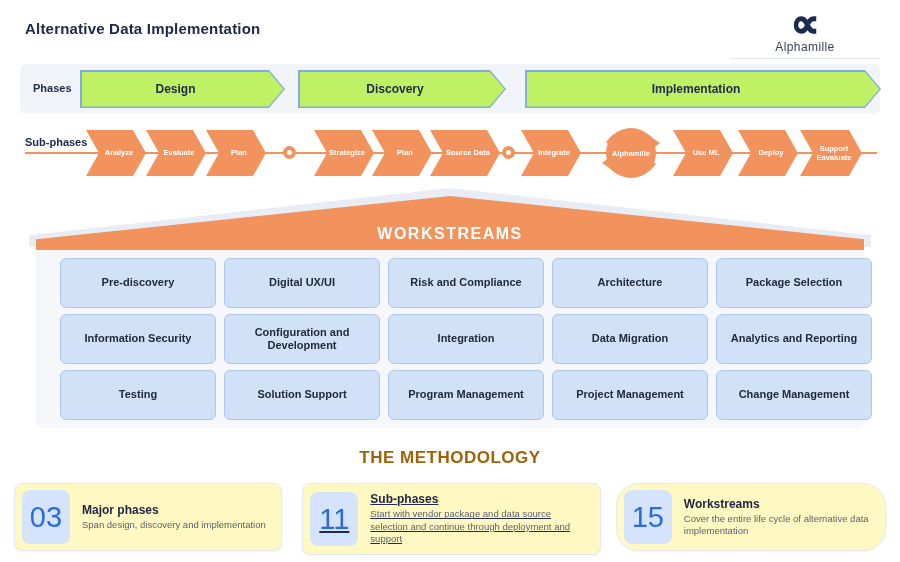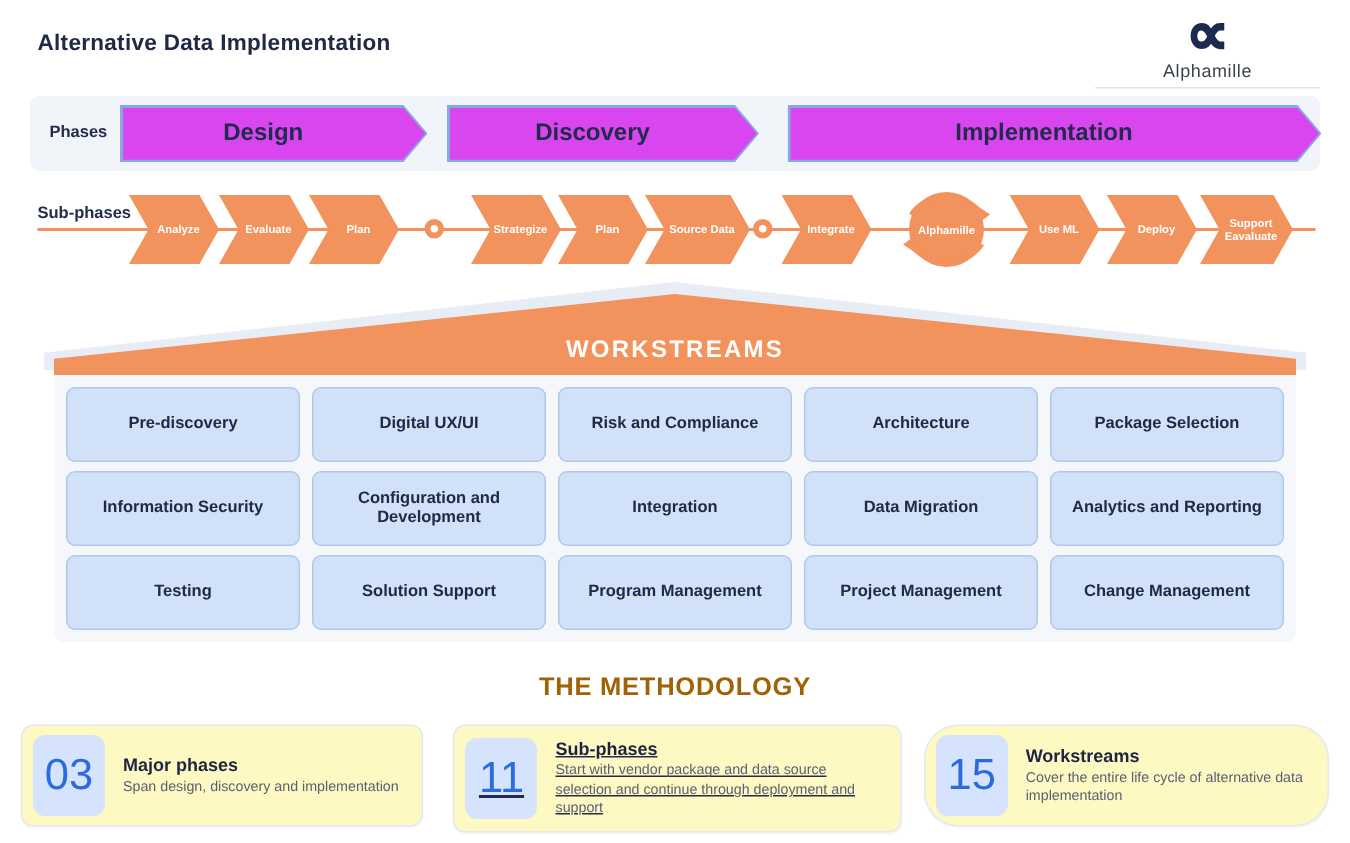--- a/index.html
+++ b/index.html
@@ -10,22 +10,22 @@
   
   .page-title{position:absolute;left:25px;top:20px;font-size:15px;font-weight:bold;color:#222945;letter-spacing:.2px;}
   .logo{position:absolute;right:20px;top:4px;width:150px;text-align:center;border-bottom:1px solid #dfe3ea;padding-bottom:4px;}
   .logo-symbol{font-size:40px;line-height:38px;font-weight:bold;color:#1B2A4E;-webkit-text-stroke:1.2px #1B2A4E;display:block;}
   .logo-name{font-size:12px;color:#3c4254;letter-spacing:.4px;display:block;margin-top:-2px;}
   
   .phases-band{position:absolute;left:20px;top:64px;width:860px;height:50px;background:#F1F4F9;border-radius:6px;}
   .phases-label{position:absolute;left:13px;top:18px;font-size:11px;font-weight:bold;color:#232B4D;}
   .parrow{position:absolute;top:6px;height:38px;}
   .parrow-outer{position:absolute;inset:0;background:#85AADF;clip-path:polygon(0 0,calc(100% - 16px) 0,100% 50%,calc(100% - 16px) 100%,0 100%);}
-  .parrow-inner{position:absolute;inset:1.5px;background:#d946ef;clip-path:polygon(0 0,calc(100% - 15px) 0,100% 50%,calc(100% - 15px) 100%,0 100%);
-    display:flex;align-items:center;justify-content:center;padding-right:14px;font-size:16px;font-weight:bold;color:#232B4D;}
+  .parrow-inner{position:absolute;inset:1.5px;background:#bef264;clip-path:polygon(0 0,calc(100% - 15px) 0,100% 50%,calc(100% - 15px) 100%,0 100%);
+    display:flex;align-items:center;justify-content:center;padding-right:14px;font-size:12px;font-weight:bold;color:#232B4D;}
   .parrow.p-design{left:60px;width:205px;}
   .parrow.p-discovery{left:278px;width:208px;}
   .parrow.p-implementation{left:505px;width:356px;}
   
   .subphases{position:absolute;left:0;top:128px;width:900px;height:52px;}
   .subphases-label{position:absolute;left:25px;top:8px;font-size:11px;font-weight:bold;color:#232B4D;z-index:2;}
   .subline{position:absolute;left:25px;right:23px;top:24px;height:2px;background:#F2925C;z-index:0;}
   .chev{position:absolute;top:2px;height:46px;background:#F2925C;z-index:1;
     clip-path:polygon(0 0,calc(100% - 13px) 0,100% 50%,calc(100% - 13px) 100%,0 100%,13px 50%);
     display:flex;align-items:center;justify-content:center;text-align:center;
@@ -35,21 +35,21 @@
   .cycle-label{position:absolute;inset:0;display:flex;align-items:center;justify-content:center;color:#fff;font-size:7.5px;font-weight:bold;}
   
   .ws-wrap{position:absolute;left:36px;top:196px;width:828px;height:54px;}
   .ws-shadow{position:absolute;left:-7px;right:-7px;top:-8px;bottom:3px;background:#E8ECF4;
     clip-path:polygon(50% 0,100% 80%,100% 100%,0 100%,0 80%);}
   .ws-main{position:absolute;inset:0;background:#F2925C;
     clip-path:polygon(50% 0,100% 80%,100% 100%,0 100%,0 80%);
     display:flex;align-items:flex-end;justify-content:center;padding-bottom:7px;box-sizing:border-box;
     color:#ffffff;font-size:16px;font-weight:bold;letter-spacing:1.5px;}
   .ws-panel{position:absolute;left:36px;top:250px;width:828px;height:178px;background:#F5F7FB;border-radius:0 0 6px 6px;}
-  .ws-grid{position:absolute;left:44px;top:258px;width:812px;height:162px;
+  .ws-grid{position:absolute;left:60px;top:258px;width:812px;height:162px;
     display:grid;grid-template-columns:repeat(5,1fr);grid-auto-rows:1fr;gap:6px 8px;}
   .ws-box{background:#D0E1F8;border:1px solid #AFC9EE;border-radius:6px;
     display:flex;align-items:center;justify-content:center;text-align:center;
     font-size:11px;font-weight:bold;color:#222945;line-height:1.2;padding:4px 8px;box-sizing:border-box;}
   
   .meth-heading{position:absolute;left:0;top:448px;width:900px;text-align:center;
     font-size:17px;font-weight:bold;color:#a16207;letter-spacing:.5px;}
   .cards{position:absolute;left:14px;top:483px;width:872px;display:flex;align-items:flex-start;}
   .card{background:#fef9c3;border:1px solid #E4E8EF;border-radius:8px;box-shadow:0 1px 2px rgba(30,40,80,.05);
     display:flex;align-items:center;padding:6px 10px 6px 7px;box-sizing:border-box;min-height:62px;}

